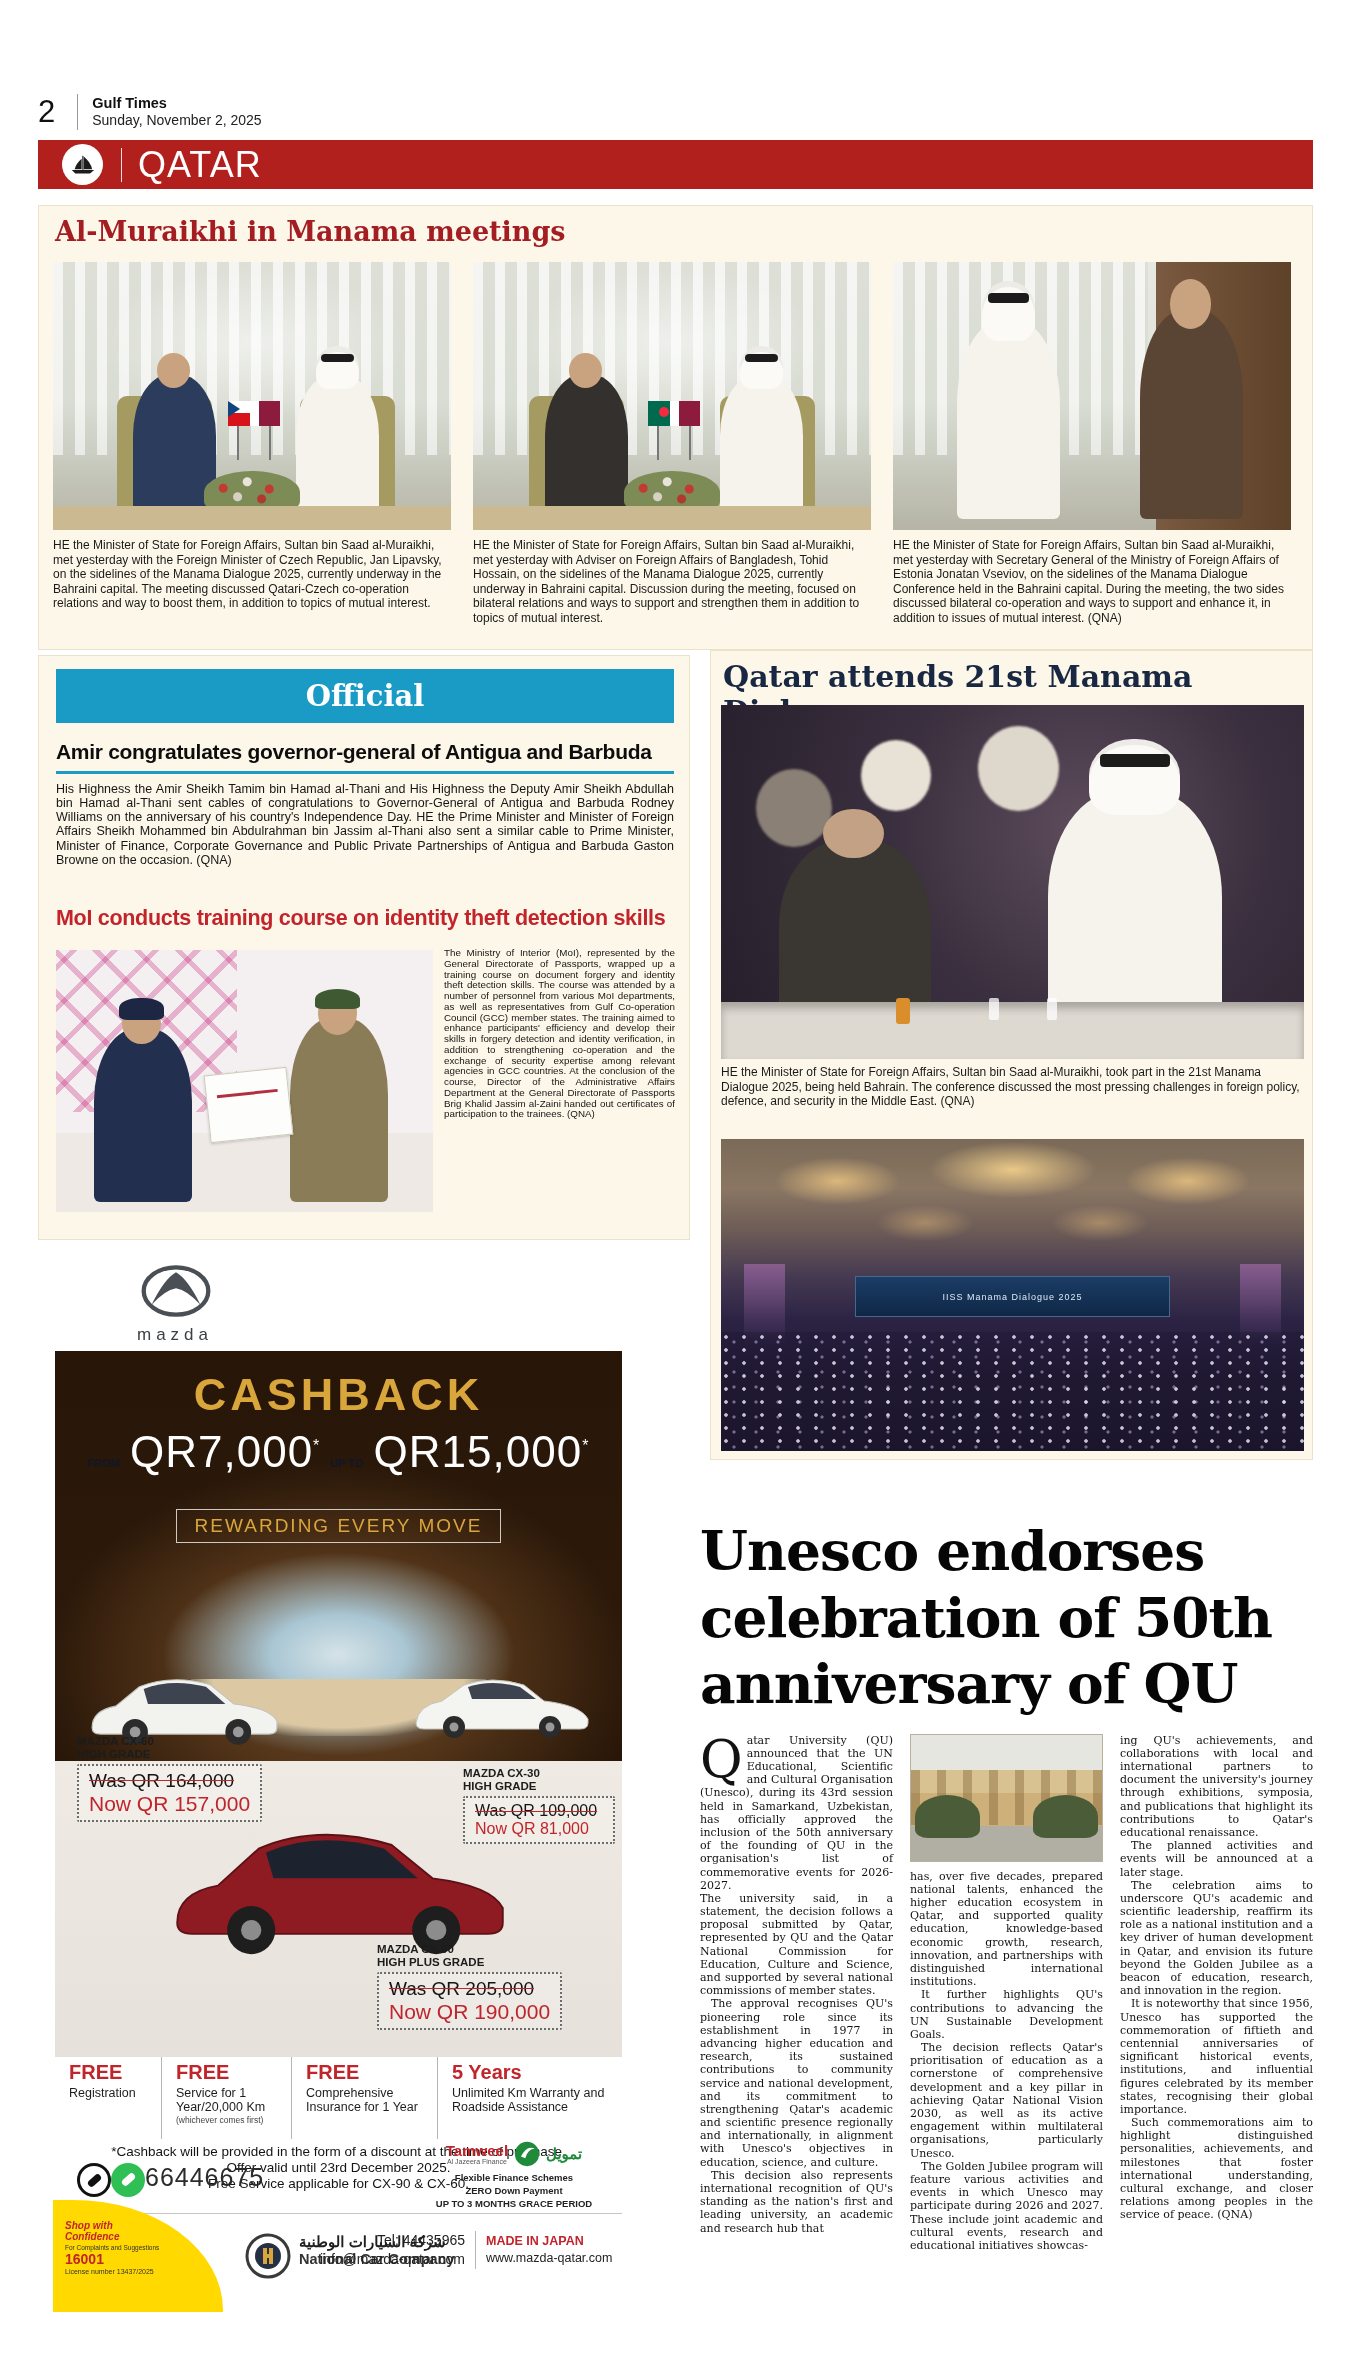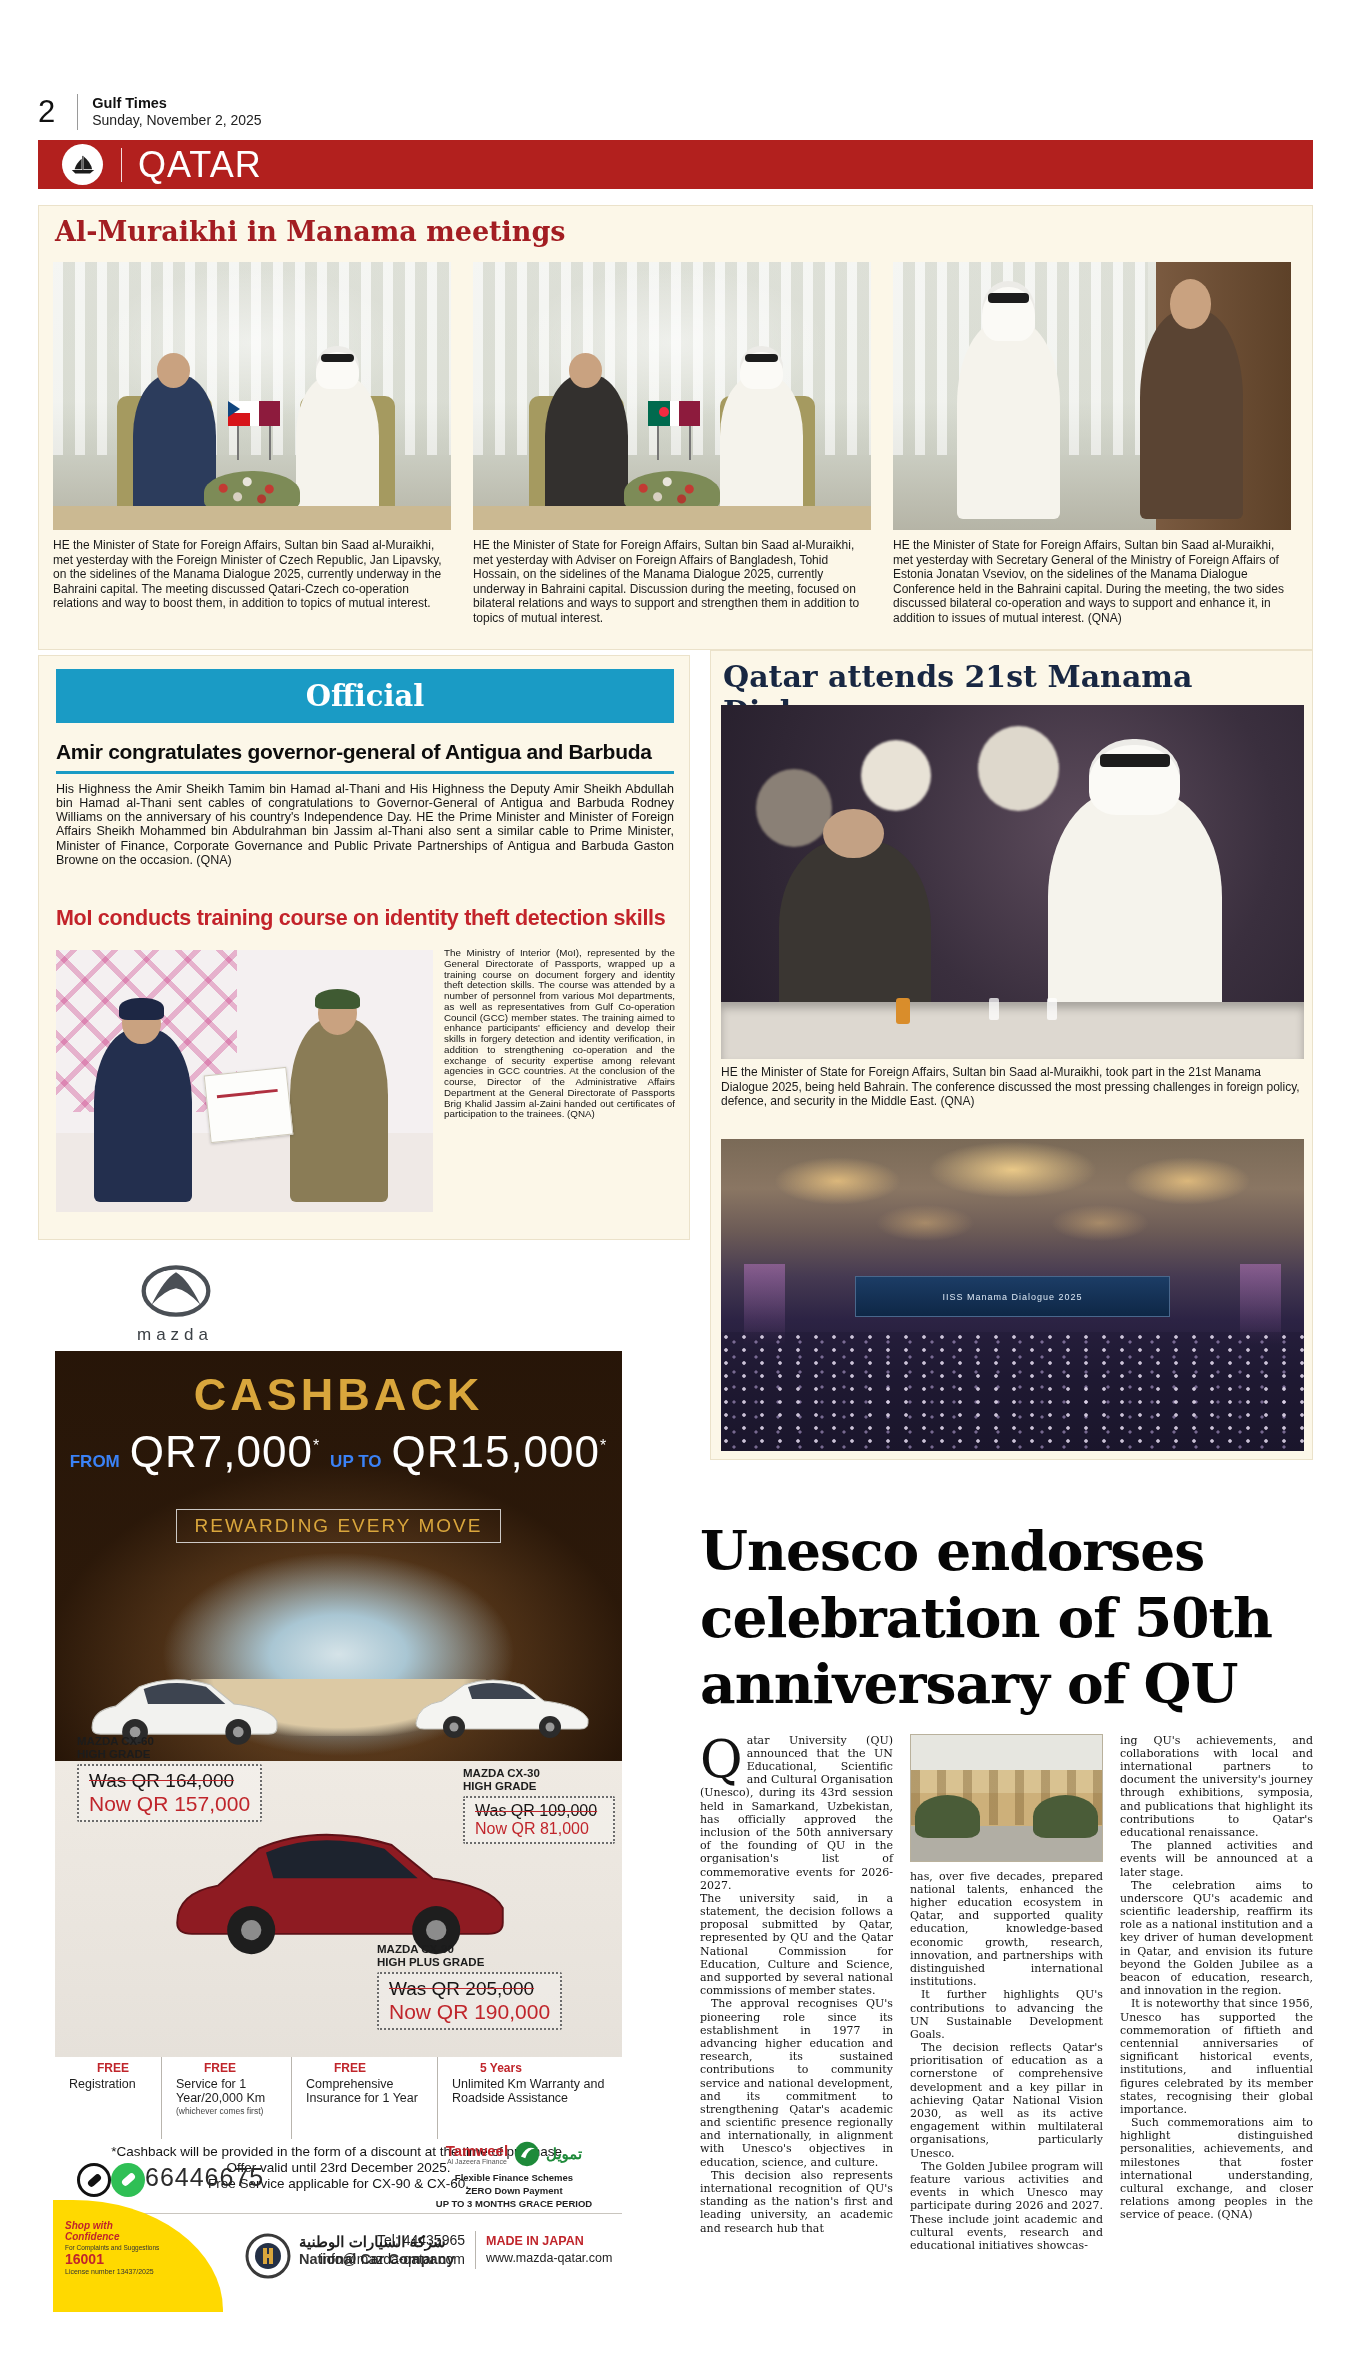--- a/index.html
+++ b/index.html
@@ -145,41 +145,41 @@
       background:radial-gradient(ellipse 52% 42% at 50% 72%, #cfe0e6 0%, #a6c4d2 26%, #7a5majes 40%, #4a3категор 0) , #2a180a; }
   .hero-base { position:absolute; inset:0;
       background:radial-gradient(ellipse 50% 40% at 50% 74%, #d5e3e8 0%, #a9c6d3 24%, rgba(70,45,20,.0) 62%),
                  radial-gradient(ellipse 70% 70% at 50% 80%, rgba(120,78,38,.55) 30%, rgba(40,22,8,.9) 75%),
                  linear-gradient(180deg,#1f1208 0%, #3a2512 30%, #4a2f16 55%, #2b1a0c 100%); }
   .hero-sand { position:absolute; left:24%; right:24%; bottom:6%; height:14%;
       background:radial-gradient(ellipse at 50% 0%, #dcc9a4 0 60%, transparent 75%); }
   .hero-title { position:absolute; top:18px; width:100%; text-align:center; color:#d9a63c;
       font-size:45px; font-weight:bold; letter-spacing:4px; }
   .hero-prices { position:absolute; top:76px; width:100%; display:flex; justify-content:center; align-items:baseline; gap:10px; color:#fff; }
-  .hero-prices .lbl { color:#3b82f6; font-weight:bold; font-size:17px; }
+  .hero-prices .lbl { color:#0f172a; font-weight:bold; font-size:11px; }
   .hero-prices .val { font-size:44px; font-weight:300; letter-spacing:1px; }
   .hero-prices sup { font-size:16px; color:#fff; }
   .tagline-wrap { position:absolute; top:158px; width:100%; text-align:center; }
   .tagline { display:inline-block; border:1px solid rgba(230,230,230,.85); padding:5px 18px;
       color:#d9a63c; font-size:19px; letter-spacing:2px; }
   .hero-car { position:absolute; }
   .studio { position:absolute; top:506px; left:0; width:567px; height:296px;
       background:linear-gradient(180deg,#efeae3,#e6e1da); }
   .car-label { font-size:11.5px; font-weight:bold; color:#1c1c1c; line-height:1.15; }
   .price-box { border:2px dotted #6b6b6b; border-radius:2px; padding:4px 10px; margin-top:3px; background:rgba(255,255,255,.25); }
   .was { font-size:19px; color:#141414; text-decoration:line-through; text-decoration-color:#c0252b; }
   .now { font-size:21px; color:#c0252b; }
   .pb-sm .was,.pb-sm .now { font-size:16px; }
   .g-cx60 { position:absolute; left:22px; top:-26px; }
   .g-cx30 { position:absolute; left:408px; top:6px; width:152px; }
   .g-cx90 { position:absolute; left:322px; top:182px; }
   .benefits { position:absolute; top:802px; left:0; width:567px; height:82px; display:flex; }
   .benefit { padding:4px 8px 0 14px; border-left:1px solid #b9b5ae; }
   .benefit:first-child { border-left:none; }
-  .benefit .bt { color:#c0252b; font-weight:bold; font-size:12px;margin-left:28px; }
+  .benefit .bt { color:#c0252b; font-weight:bold; font-size:20px; }
   .benefit .bd { font-size:12.5px; color:#1d1d1d; line-height:1.15; margin-top:2px; }
   .benefit .bn { font-size:8.5px; color:#444; }
   .b0 { width:106px; } .b1 { width:130px; } .b2 { width:146px; } .b3 { width:185px; }
   .disclaimer { position:absolute; top:888px; width:567px; text-align:center; font-size:13.5px; color:#141414; }
   .disclaimer p { margin:1px 0; }
   .contact-row { position:absolute; top:952px; left:0; width:567px; height:0; }
   .phone-group { position:absolute; left:22px; top:-44px; display:flex; align-items:flex-start; }
   .ph-ic { width:34px; height:34px; border-radius:50%; border:3px solid #111; position:relative; background:#fff; }
   .ph-ic i { position:absolute; left:7px; top:11px; width:15px; height:7px; background:#111; border-radius:4px; transform:rotate(-42deg); display:block; }
   .wa-ic { width:34px; height:34px; border-radius:50%; background:#2fbf55; position:relative; }

